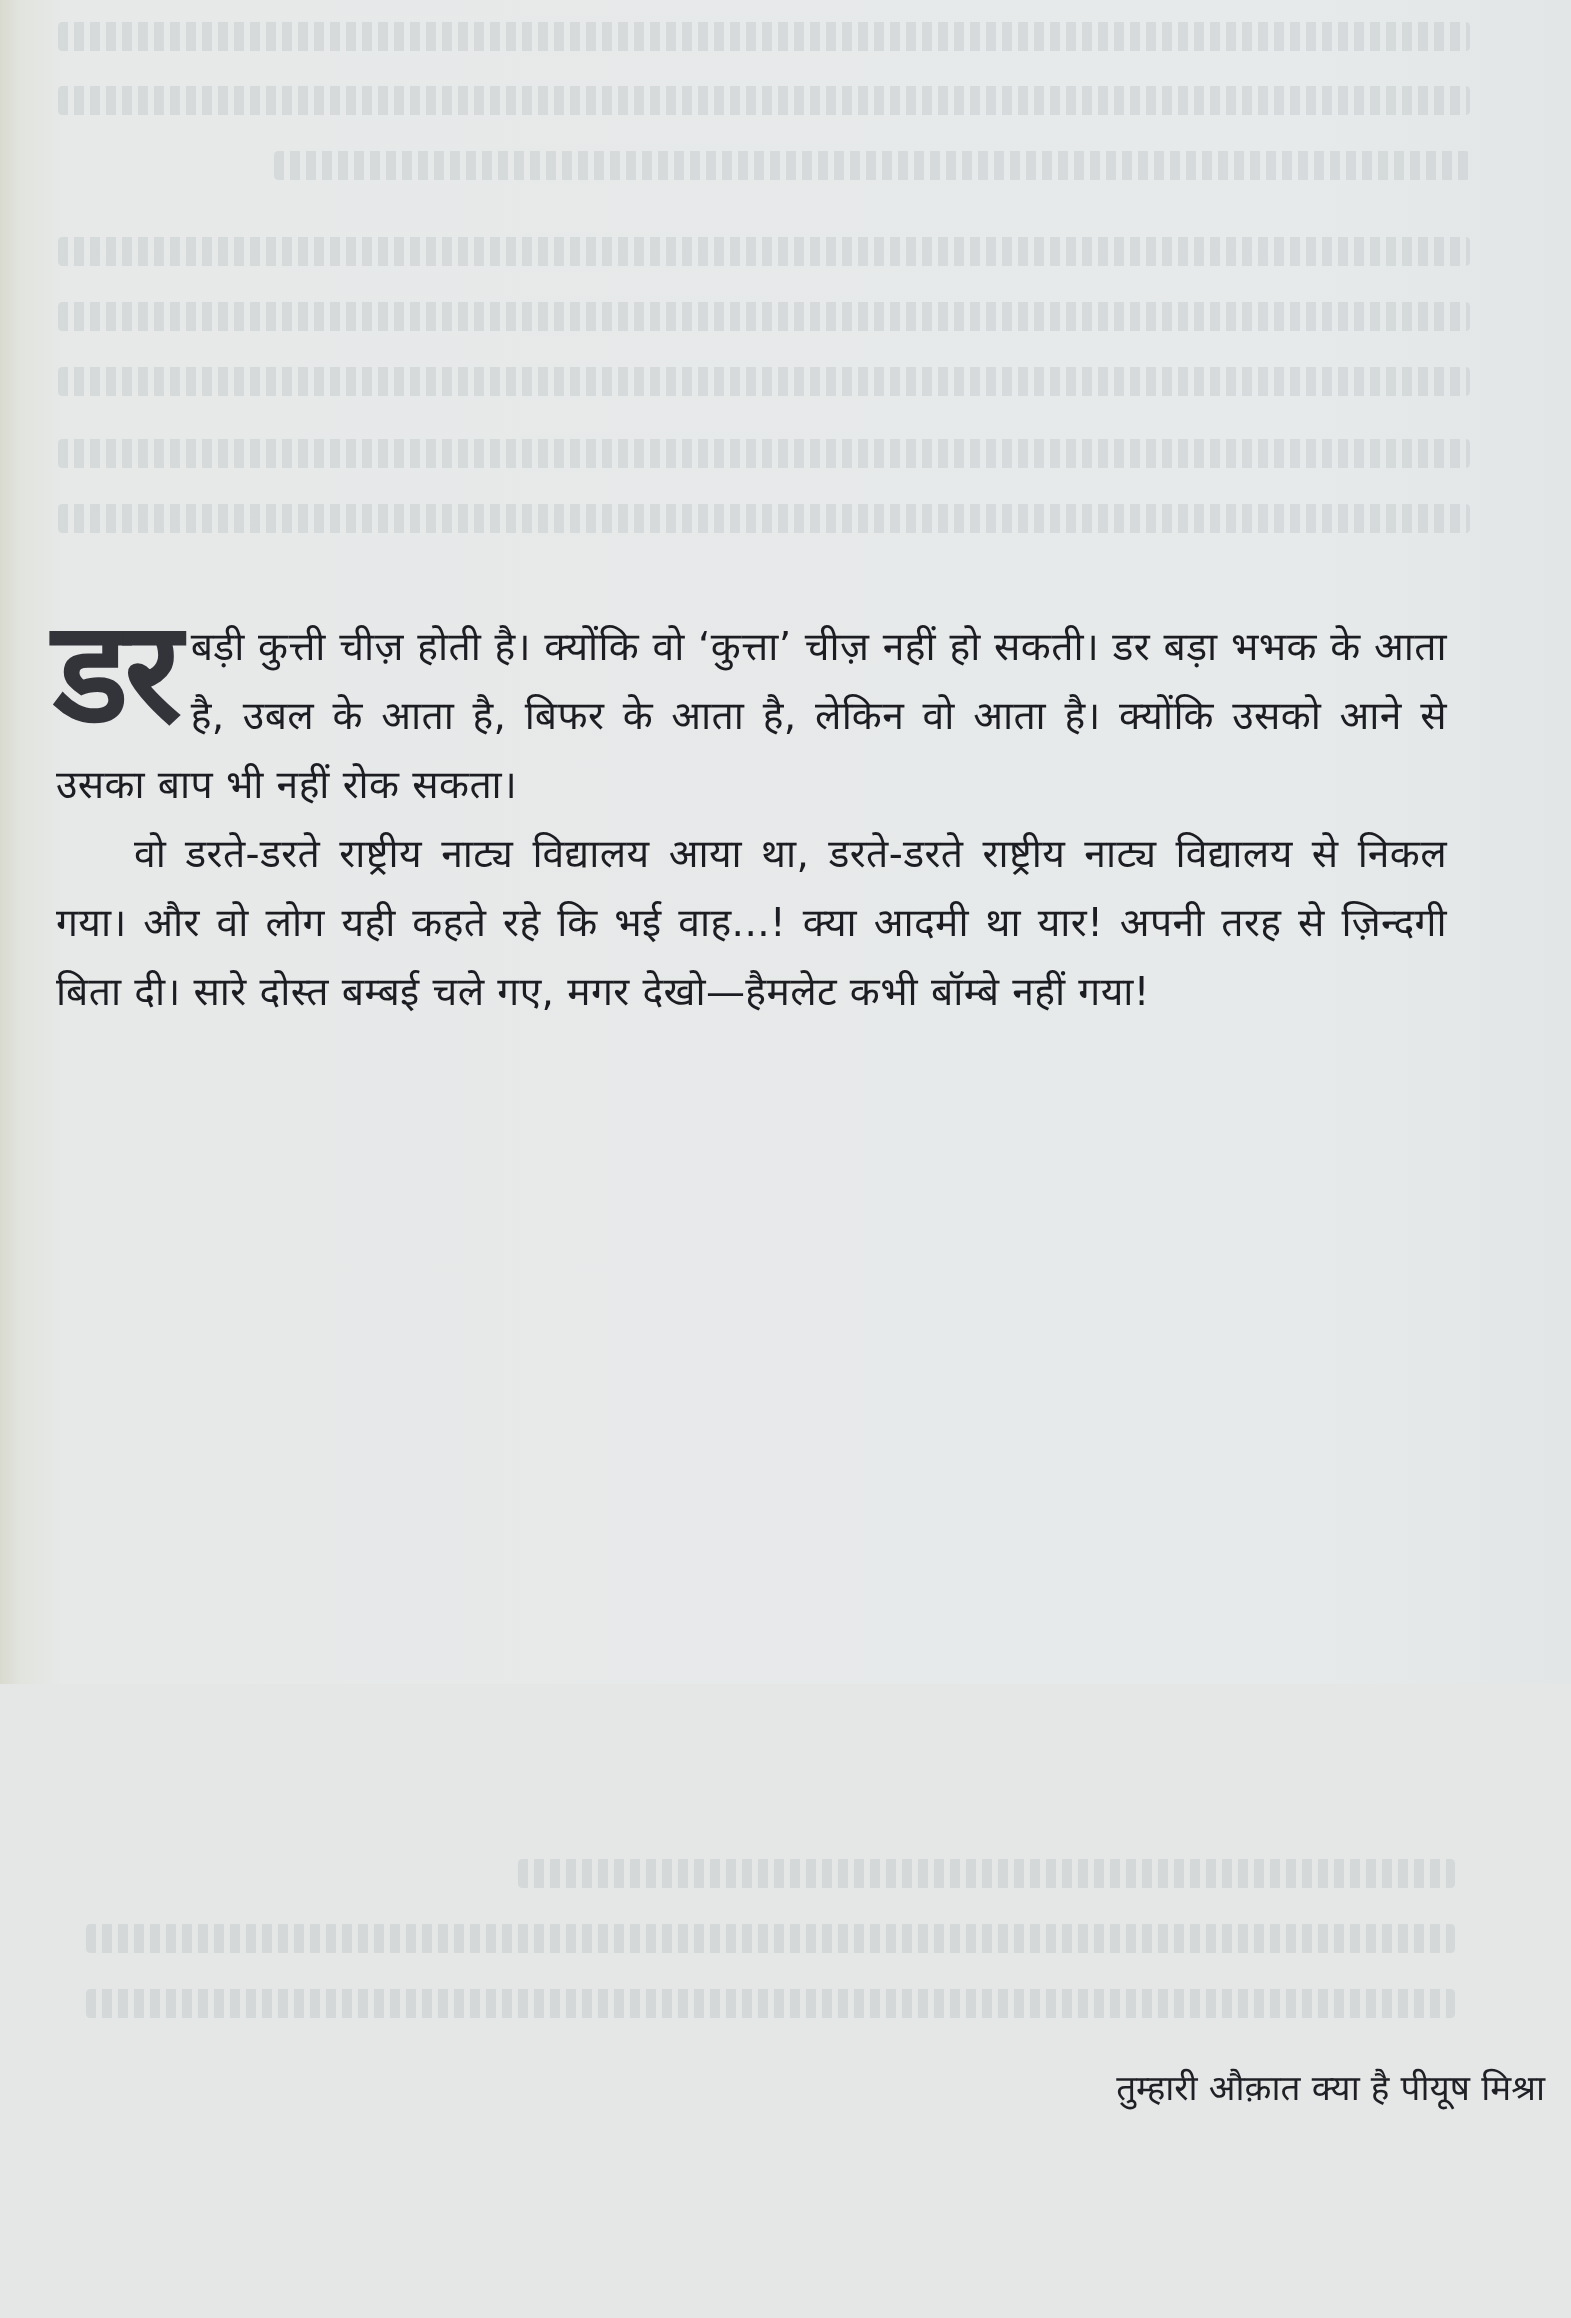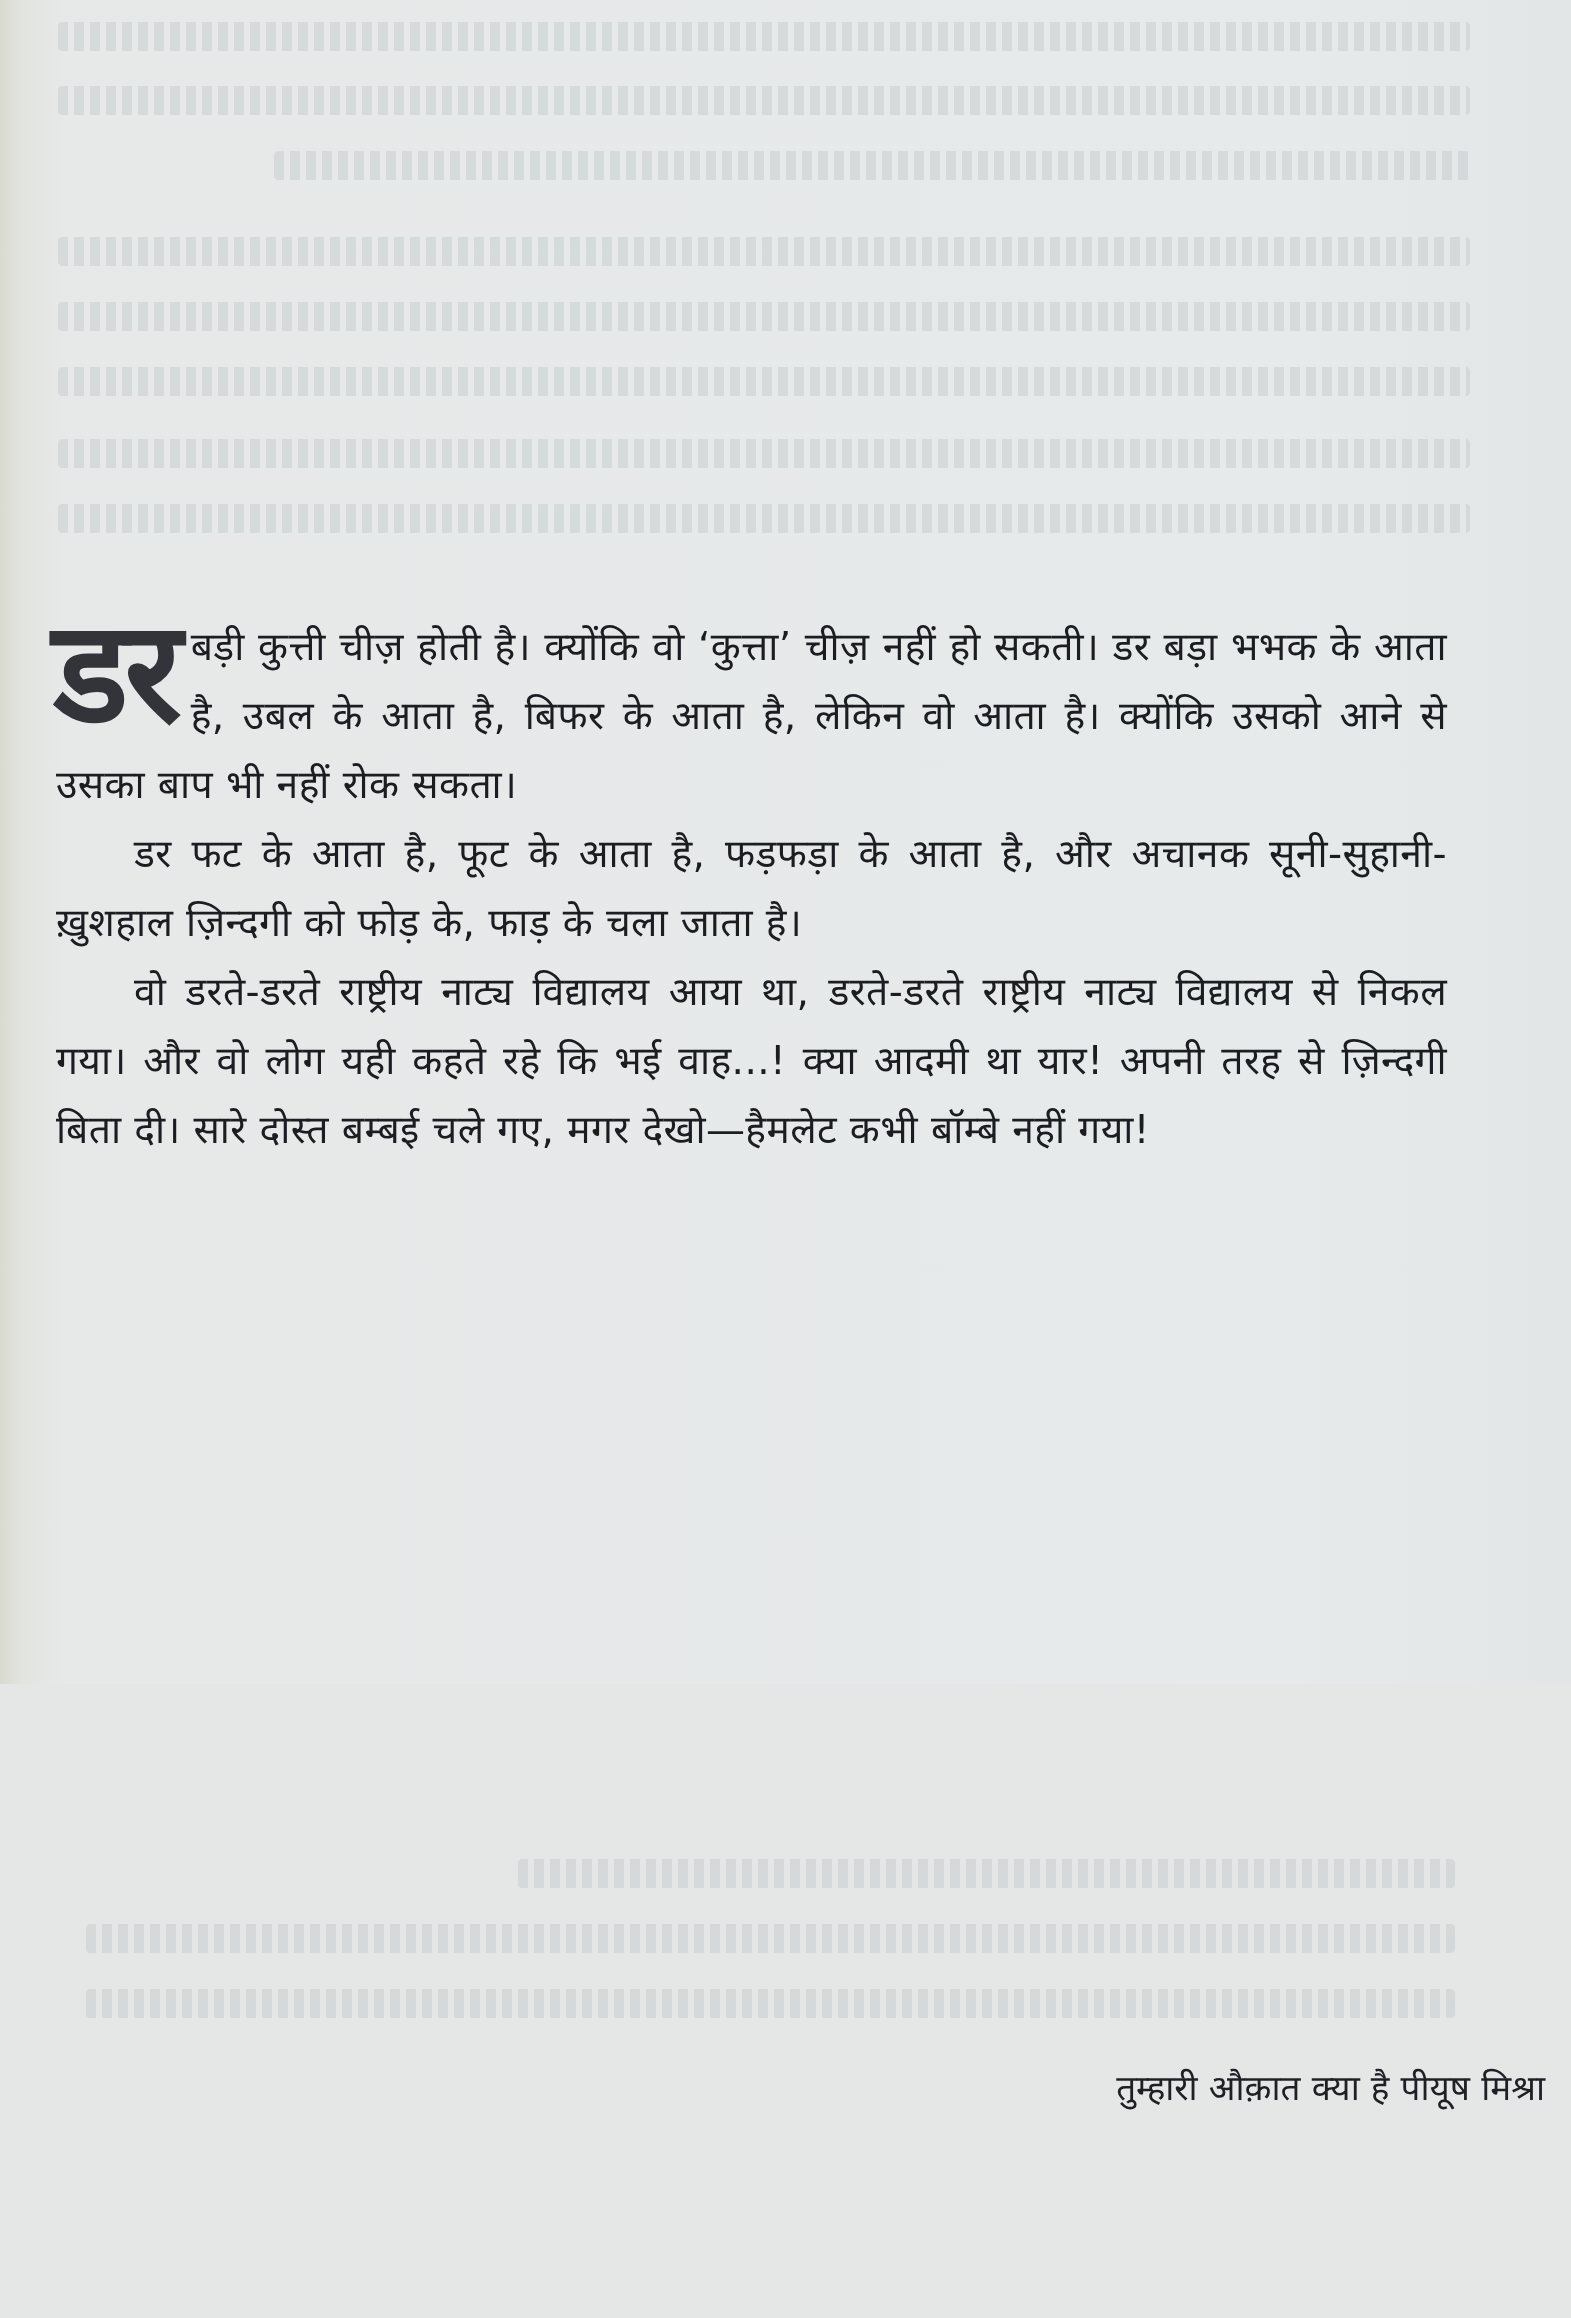--- a/index.html
+++ b/index.html
@@ -105,20 +105,19 @@
     <div class="ghost-line" style="top:0px;left:432px;width:937px;"></div>
     <div class="ghost-line" style="top:65px;width:1369px;"></div>
     <div class="ghost-line" style="top:130px;width:1369px;"></div>
   </div>
 
   <div class="text-block">
     <div class="para first-para">
       <span class="drop-cap">डर</span>
       <span>बड़ी कुत्ती चीज़ होती है। क्योंकि वो ‘कुत्ता’ चीज़ नहीं हो सकती। डर बड़ा भभक के आता है, उबल के आता है, बिफर के आता है, लेकिन वो आता है। क्योंकि उसको आने से उसका बाप भी नहीं रोक सकता।</span>
     </div>
-    <p class="para indent">डर फट के आता है, फूट के आता है, फड़फड़ा के आता है, और अचानक सूनी-सुहानी-ख़ुशहाल ज़िन्दगी को फोड़ के, फाड़ के चला जाता है।</p>
     <p class="para indent">वो डरते-डरते राष्ट्रीय नाट्य विद्यालय आया था, डरते-डरते राष्ट्रीय नाट्य विद्यालय से निकल गया। और वो लोग यही कहते रहे कि भई वाह...! क्या आदमी था यार! अपनी तरह से ज़िन्दगी बिता दी। सारे दोस्त बम्बई चले गए, मगर देखो—हैमलेट कभी बॉम्बे नहीं गया!</p>
   </div>
 
   <div class="caption">तुम्हारी औक़ात क्या है पीयूष मिश्रा</div>
 
 </div>
 
 
 </body></html>

